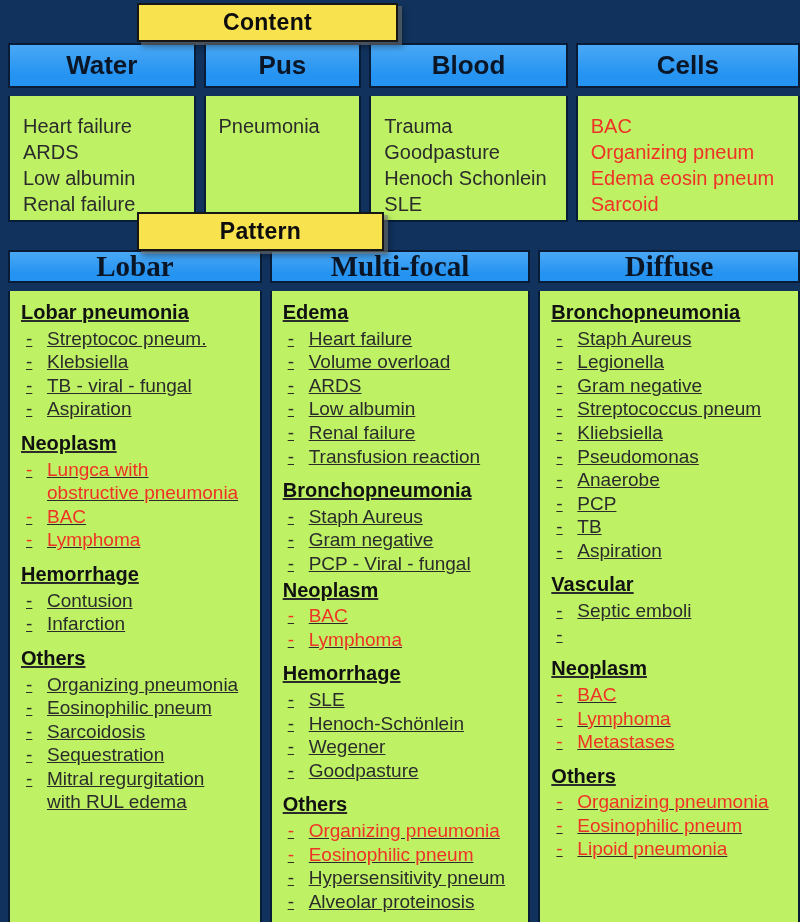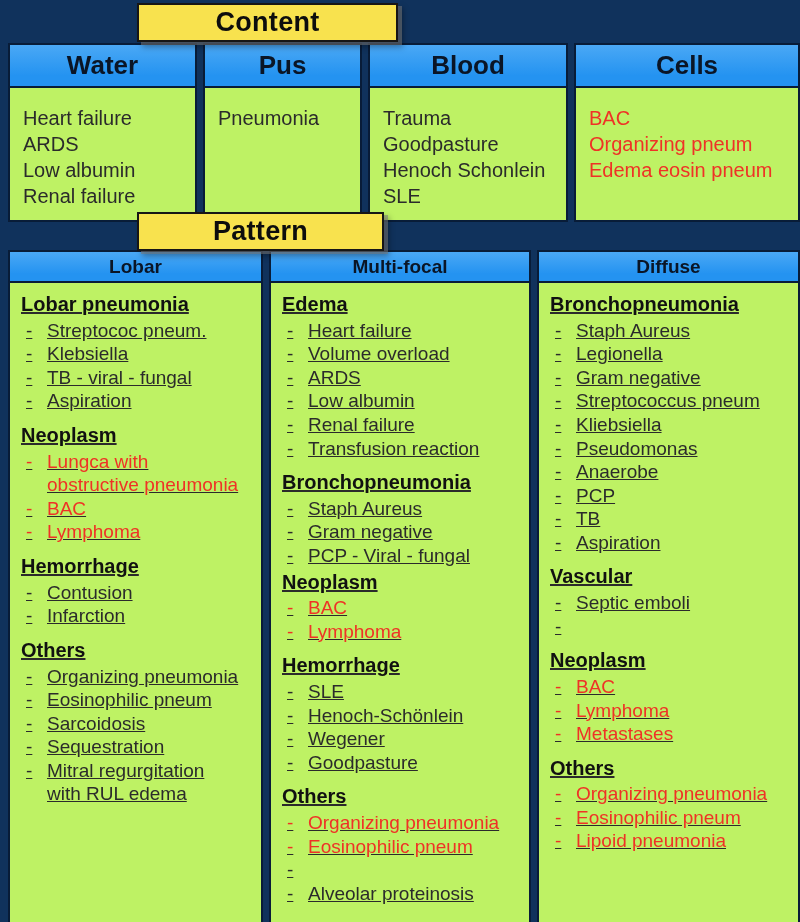--- a/index.html
+++ b/index.html
@@ -3,36 +3,36 @@
 <meta charset="utf-8">
 <style>
   html,body{margin:0;padding:0;background:#0b2546;}
   .page{position:relative;width:800px;height:922px;background:var(--navy,#10325c);
         font-family:"Liberation Sans",sans-serif;overflow:hidden;}
 
   
   .tab{position:absolute;background:var(--yellow,#f8e24e);border:2px solid #161616;
        display:flex;align-items:center;justify-content:center;z-index:3;
        box-shadow:4px 3px 0 rgba(120,120,120,.55),5px 5px 6px rgba(0,0,0,.35);}
-  .tab-label{font-weight:bold;font-size:27px;color:#0d0d0d;letter-spacing:.3px;}
+  .tab-label{font-weight:bold;font-size:23px;color:#0d0d0d;letter-spacing:.3px;}
   #content-tab{left:137px;top:3px;width:257px;height:35px;}
   #pattern-tab{left:137px;top:212px;width:243px;height:35px;}
 
   
-  .table{position:absolute;left:8px;right:0;display:grid;column-gap:6px;row-gap:0;}
+  .table{position:absolute;left:8px;right:0;display:grid;column-gap:6px;row-gap:0;gap:8px;}
   #content-table{top:43px;height:179px;grid-template-columns:189fr 159fr 200fr 226fr;
                  grid-template-rows:45px 1fr;}
   #pattern-table{top:250px;bottom:0;grid-template-columns:255fr 262fr 263fr;
                  grid-template-rows:33px 1fr;}
 
   .hcell{background:linear-gradient(180deg,#4aa8f5 0%,var(--blue,#2493f1) 75%);
          border:2px solid #081c38;display:flex;align-items:center;justify-content:center;
          font-weight:bold;color:#0a1526;}
   #content-table .hcell{font-size:26px;}
-  #pattern-table .hcell{font-size:19px;}
+  #pattern-table .hcell{font-size:29px;font-family:Liberation Serif, serif;}
 
   .bcell{background:#bef264;border:2px solid #081c38;border-top:none;color:#2b2b2b;overflow:hidden;}
   #content-table .bcell{padding:17px 8px 0 13px;font-size:20px;line-height:1.3;}
   #pattern-table .bcell{padding:8px 4px 0 11px;font-size:19px;line-height:1.24;border-bottom:none;text-decoration:underline;}
 
   .item{white-space:pre-line;}
   .pitem{display:flex;align-items:flex-start;}
   .dash{flex:0 0 21px;padding-left:5px;}
   .itext{white-space:pre-line;flex:1 1 auto;}
 
@@ -68,20 +68,21 @@
       <div class="bcell">
         <div class="item">Trauma</div>
         <div class="item">Goodpasture</div>
         <div class="item">Henoch Schonlein</div>
         <div class="item">SLE</div>
       </div>
       <div class="bcell">
         <div class="item red">BAC</div>
         <div class="item red">Organizing pneum</div>
         <div class="item red">Edema eosin pneum</div>
+        <div class="item red">Sarcoid</div>
       </div>
     </div>
 
   <div class="tab" id="pattern-tab">
     <span class="tab-label">Pattern</span>
   </div>
 
   <div class="table" id="pattern-table">
       <div class="hcell">Lobar</div>
       <div class="hcell">Multi-focal</div>
@@ -219,20 +220,21 @@
         <div class="pitem red">
           <span class="dash">-</span>
           <span class="itext">Organizing pneumonia</span>
         </div>
         <div class="pitem red">
           <span class="dash">-</span>
           <span class="itext">Eosinophilic pneum</span>
         </div>
         <div class="pitem">
           <span class="dash">-</span>
+          <span class="itext">Hypersensitivity pneum</span>
         </div>
         <div class="pitem">
           <span class="dash">-</span>
           <span class="itext">Alveolar proteinosis</span>
         </div>
       </div>
       <div class="bcell">
         <div class="gtitle">Bronchopneumonia</div>
         <div class="pitem">
           <span class="dash">-</span>

